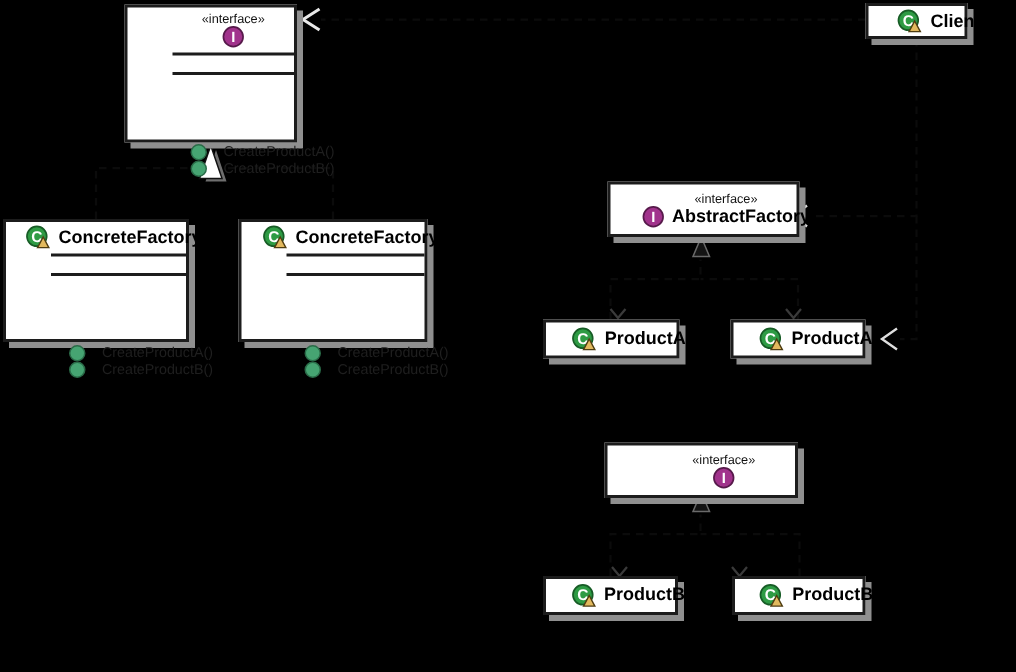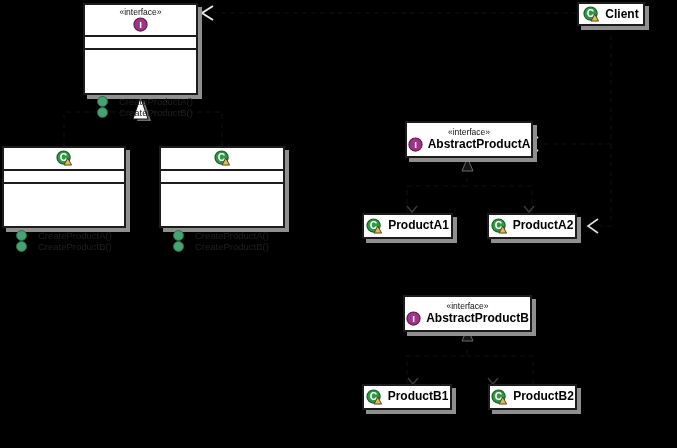--- a/index.html
+++ b/index.html
@@ -3,21 +3,21 @@
 <meta charset="utf-8">
 <style>
   html,body{margin:0;padding:0;background:#000;}
   .canvas{
     position:relative;width:677px;height:448px;background:#000000;
     font-family:"Liberation Sans","DejaVu Sans",sans-serif;overflow:hidden;
   }
   .uml-box{
     position:absolute;background:#ffffff;border:2px solid #1c1c1c;
     box-shadow:4px 4px 0 #8f8f8f;box-sizing:border-box;
-    display:flex;flex-direction:column;
+    display:flex;flex-direction:column;padding-left:30px;
   }
   .hdr{display:flex;flex-direction:column;justify-content:center;align-items:center;padding:2px 2px 3px 2px;}
   .stereotype{font-size:8.5px;color:#111;line-height:10px;}
   .name-row{display:flex;align-items:center;justify-content:center;gap:5px;font-weight:bold;font-size:12px;color:#000;line-height:15px;}
   .single .hdr{flex:1;}
   .sep{border-top:2px solid #1c1c1c;}
   .empty-comp{height:11px;flex:0 0 auto;}
   .methods{flex:1;display:flex;flex-direction:column;justify-content:space-evenly;padding:2px 4px 2px 12px;margin-top:44px;}
   .method-row{display:flex;align-items:center;gap:11px;font-size:9.5px;color:#1f1f1f;}
   .method-dot{width:9px;height:9px;border-radius:50%;background:#46a472;border:1.5px solid #2a6b48;flex:0 0 auto;}
@@ -110,20 +110,21 @@
   <div class="uml-box" style="left:2px;top:146px;width:124px;height:82px;">
     <div class="hdr">
       <div class="name-row">
         <span class="icon">
           <svg width="17" height="16" viewBox="0 0 18 17">
               <circle cx="8" cy="8" r="7" fill="#2e9b44" stroke="#175c26" stroke-width="1.2"></circle>
               <text x="8" y="12" text-anchor="middle" font-size="11" font-weight="bold" fill="#ffffff" font-family="Liberation Sans, sans-serif">C</text>
               <polygon points="12.5,8.5 16.5,16 8.5,16" fill="#e2b95e" stroke="#4f3d12" stroke-width="1"></polygon>
             </svg>
         </span>
+        <span>ConcreteFactory2</span>
       </div>
     </div>
     <div class="sep"></div>
     <div class="empty-comp"></div>
     <div class="sep"></div>
     <div class="methods">
       <div class="method-row">
         <span class="method-dot"></span>
         <span>CreateProductA()</span>
       </div>
@@ -137,20 +138,21 @@
   <div class="uml-box" style="left:159px;top:146px;width:126px;height:82px;">
     <div class="hdr">
       <div class="name-row">
         <span class="icon">
           <svg width="17" height="16" viewBox="0 0 18 17">
               <circle cx="8" cy="8" r="7" fill="#2e9b44" stroke="#175c26" stroke-width="1.2"></circle>
               <text x="8" y="12" text-anchor="middle" font-size="11" font-weight="bold" fill="#ffffff" font-family="Liberation Sans, sans-serif">C</text>
               <polygon points="12.5,8.5 16.5,16 8.5,16" fill="#e2b95e" stroke="#4f3d12" stroke-width="1"></polygon>
             </svg>
         </span>
+        <span>ConcreteFactory1</span>
       </div>
     </div>
     <div class="sep"></div>
     <div class="empty-comp"></div>
     <div class="sep"></div>
     <div class="methods">
       <div class="method-row">
         <span class="method-dot"></span>
         <span>CreateProductA()</span>
       </div>
@@ -164,21 +166,21 @@
   <div class="uml-box single" style="left:405px;top:121px;width:128px;height:37px;">
     <div class="hdr">
       <div class="stereotype">«interface»</div>
       <div class="name-row">
         <span class="icon">
           <svg width="15" height="15" viewBox="0 0 16 16">
               <circle cx="8" cy="8" r="7" fill="#a1338c" stroke="#571a4b" stroke-width="1.2"></circle>
               <text x="8" y="12" text-anchor="middle" font-size="10.5" font-weight="bold" fill="#ffffff" font-family="Liberation Sans, sans-serif">I</text>
             </svg>
         </span>
-        <span>AbstractProductA</span>
+        <span>AbstractFactory</span>
       </div>
     </div>
   </div>
 
   <div class="uml-box single" style="left:362px;top:213px;width:91px;height:26px;">
     <div class="hdr">
       <div class="name-row">
         <span class="icon">
           <svg width="17" height="16" viewBox="0 0 18 17">
               <circle cx="8" cy="8" r="7" fill="#2e9b44" stroke="#175c26" stroke-width="1.2"></circle>
@@ -209,21 +211,20 @@
   <div class="uml-box single" style="left:403px;top:295px;width:129px;height:37px;">
     <div class="hdr">
       <div class="stereotype">«interface»</div>
       <div class="name-row">
         <span class="icon">
           <svg width="15" height="15" viewBox="0 0 16 16">
               <circle cx="8" cy="8" r="7" fill="#a1338c" stroke="#571a4b" stroke-width="1.2"></circle>
               <text x="8" y="12" text-anchor="middle" font-size="10.5" font-weight="bold" fill="#ffffff" font-family="Liberation Sans, sans-serif">I</text>
             </svg>
         </span>
-        <span>AbstractProductB</span>
       </div>
     </div>
   </div>
 
   <div class="uml-box single" style="left:362px;top:384px;width:90px;height:26px;">
     <div class="hdr">
       <div class="name-row">
         <span class="icon">
           <svg width="17" height="16" viewBox="0 0 18 17">
               <circle cx="8" cy="8" r="7" fill="#2e9b44" stroke="#175c26" stroke-width="1.2"></circle>

